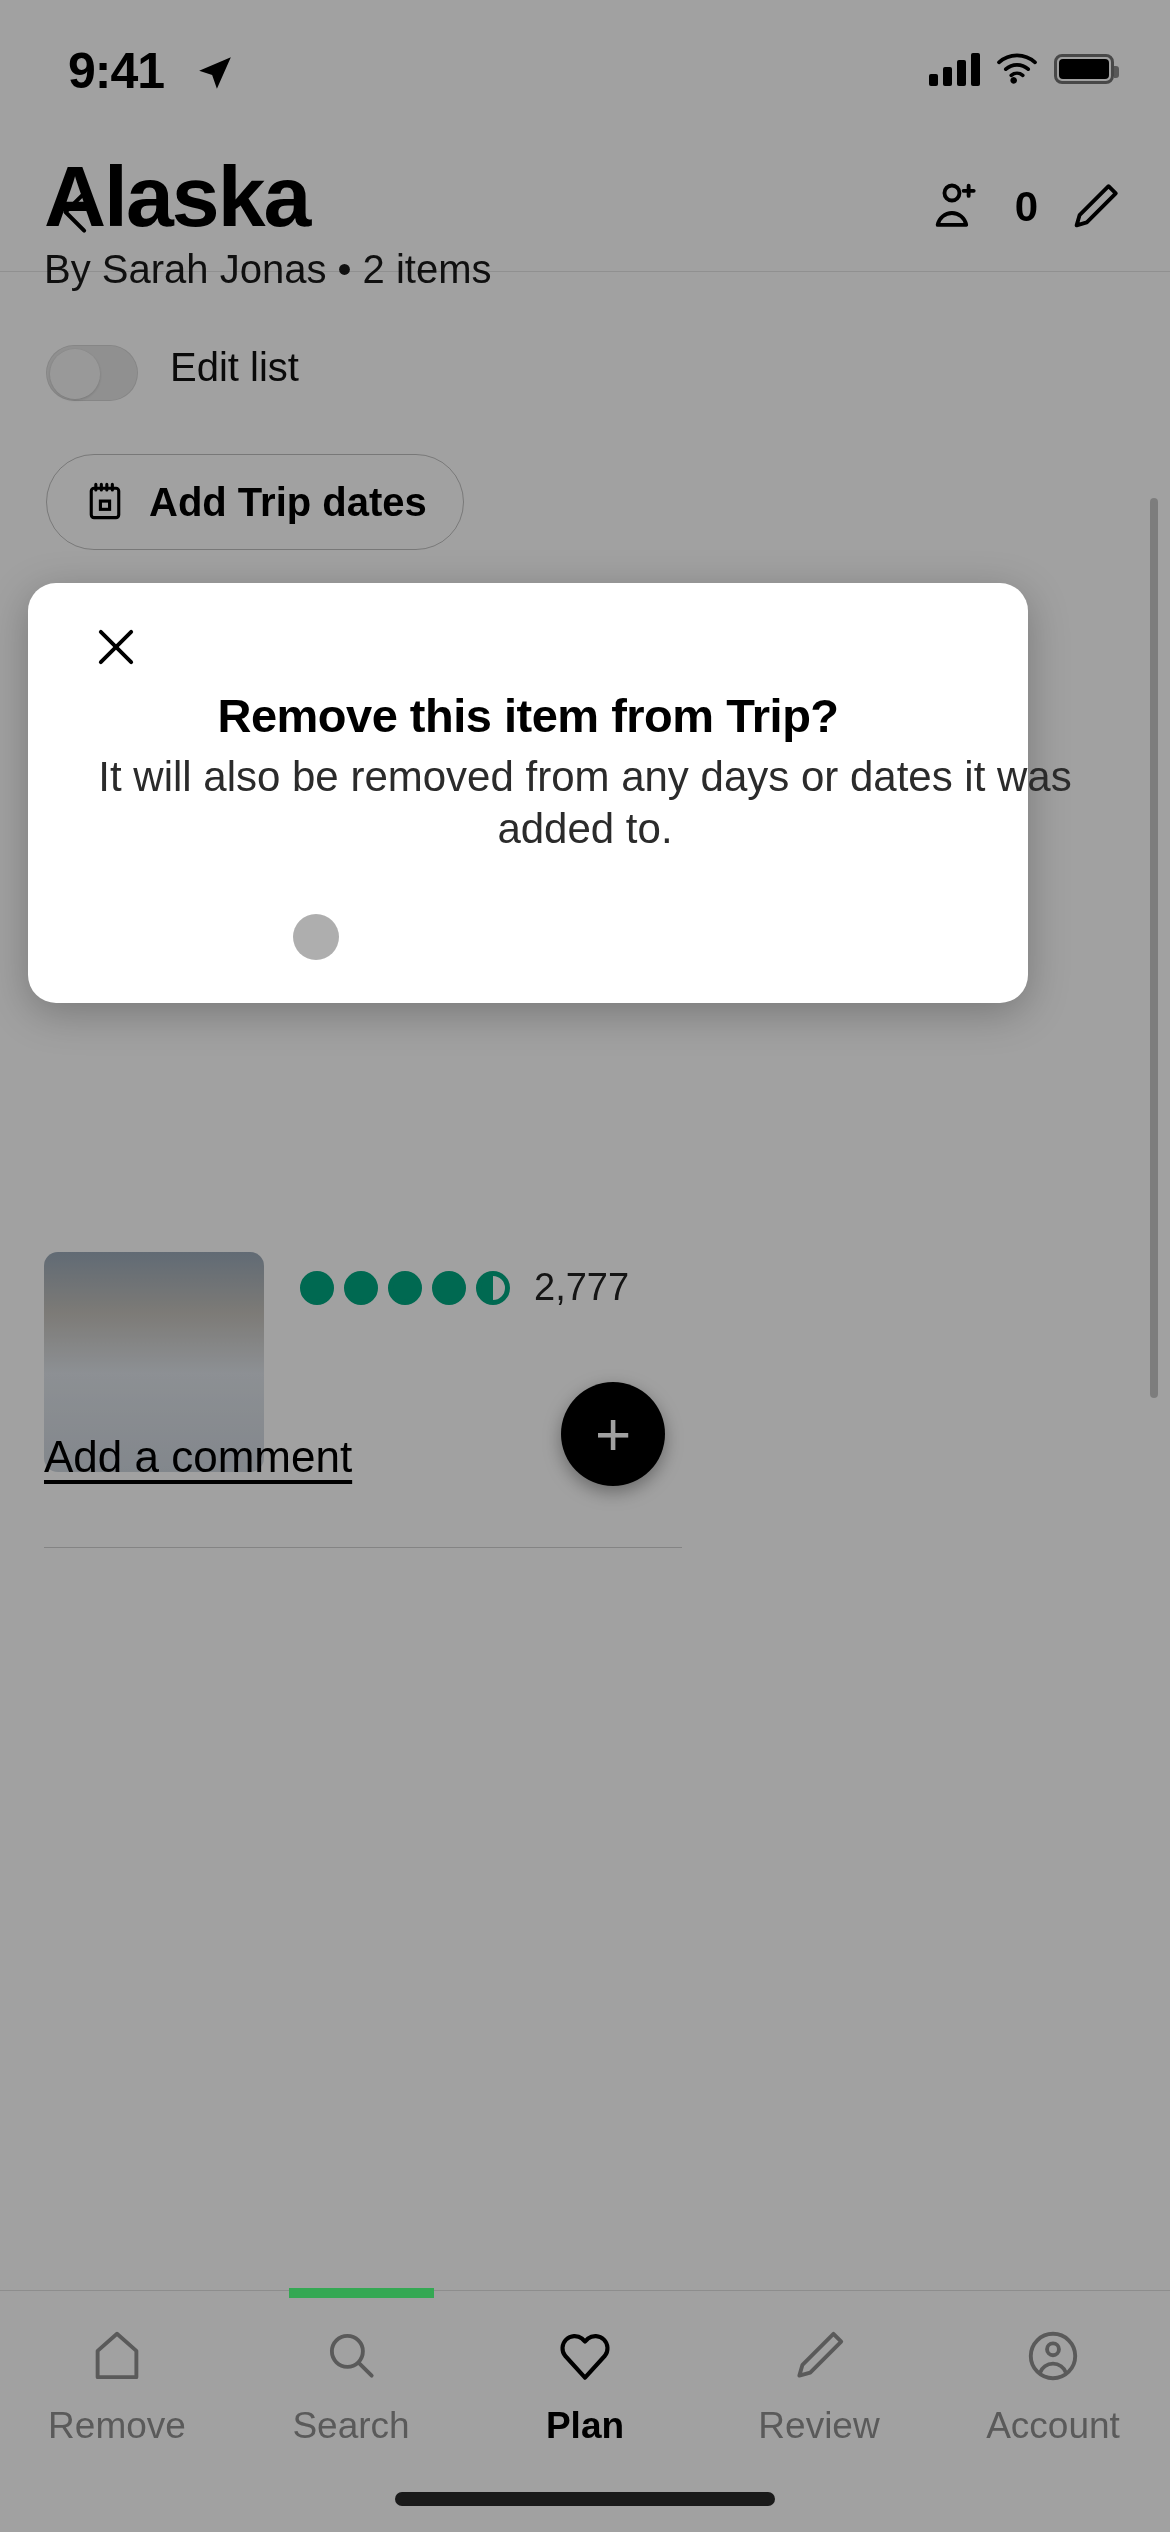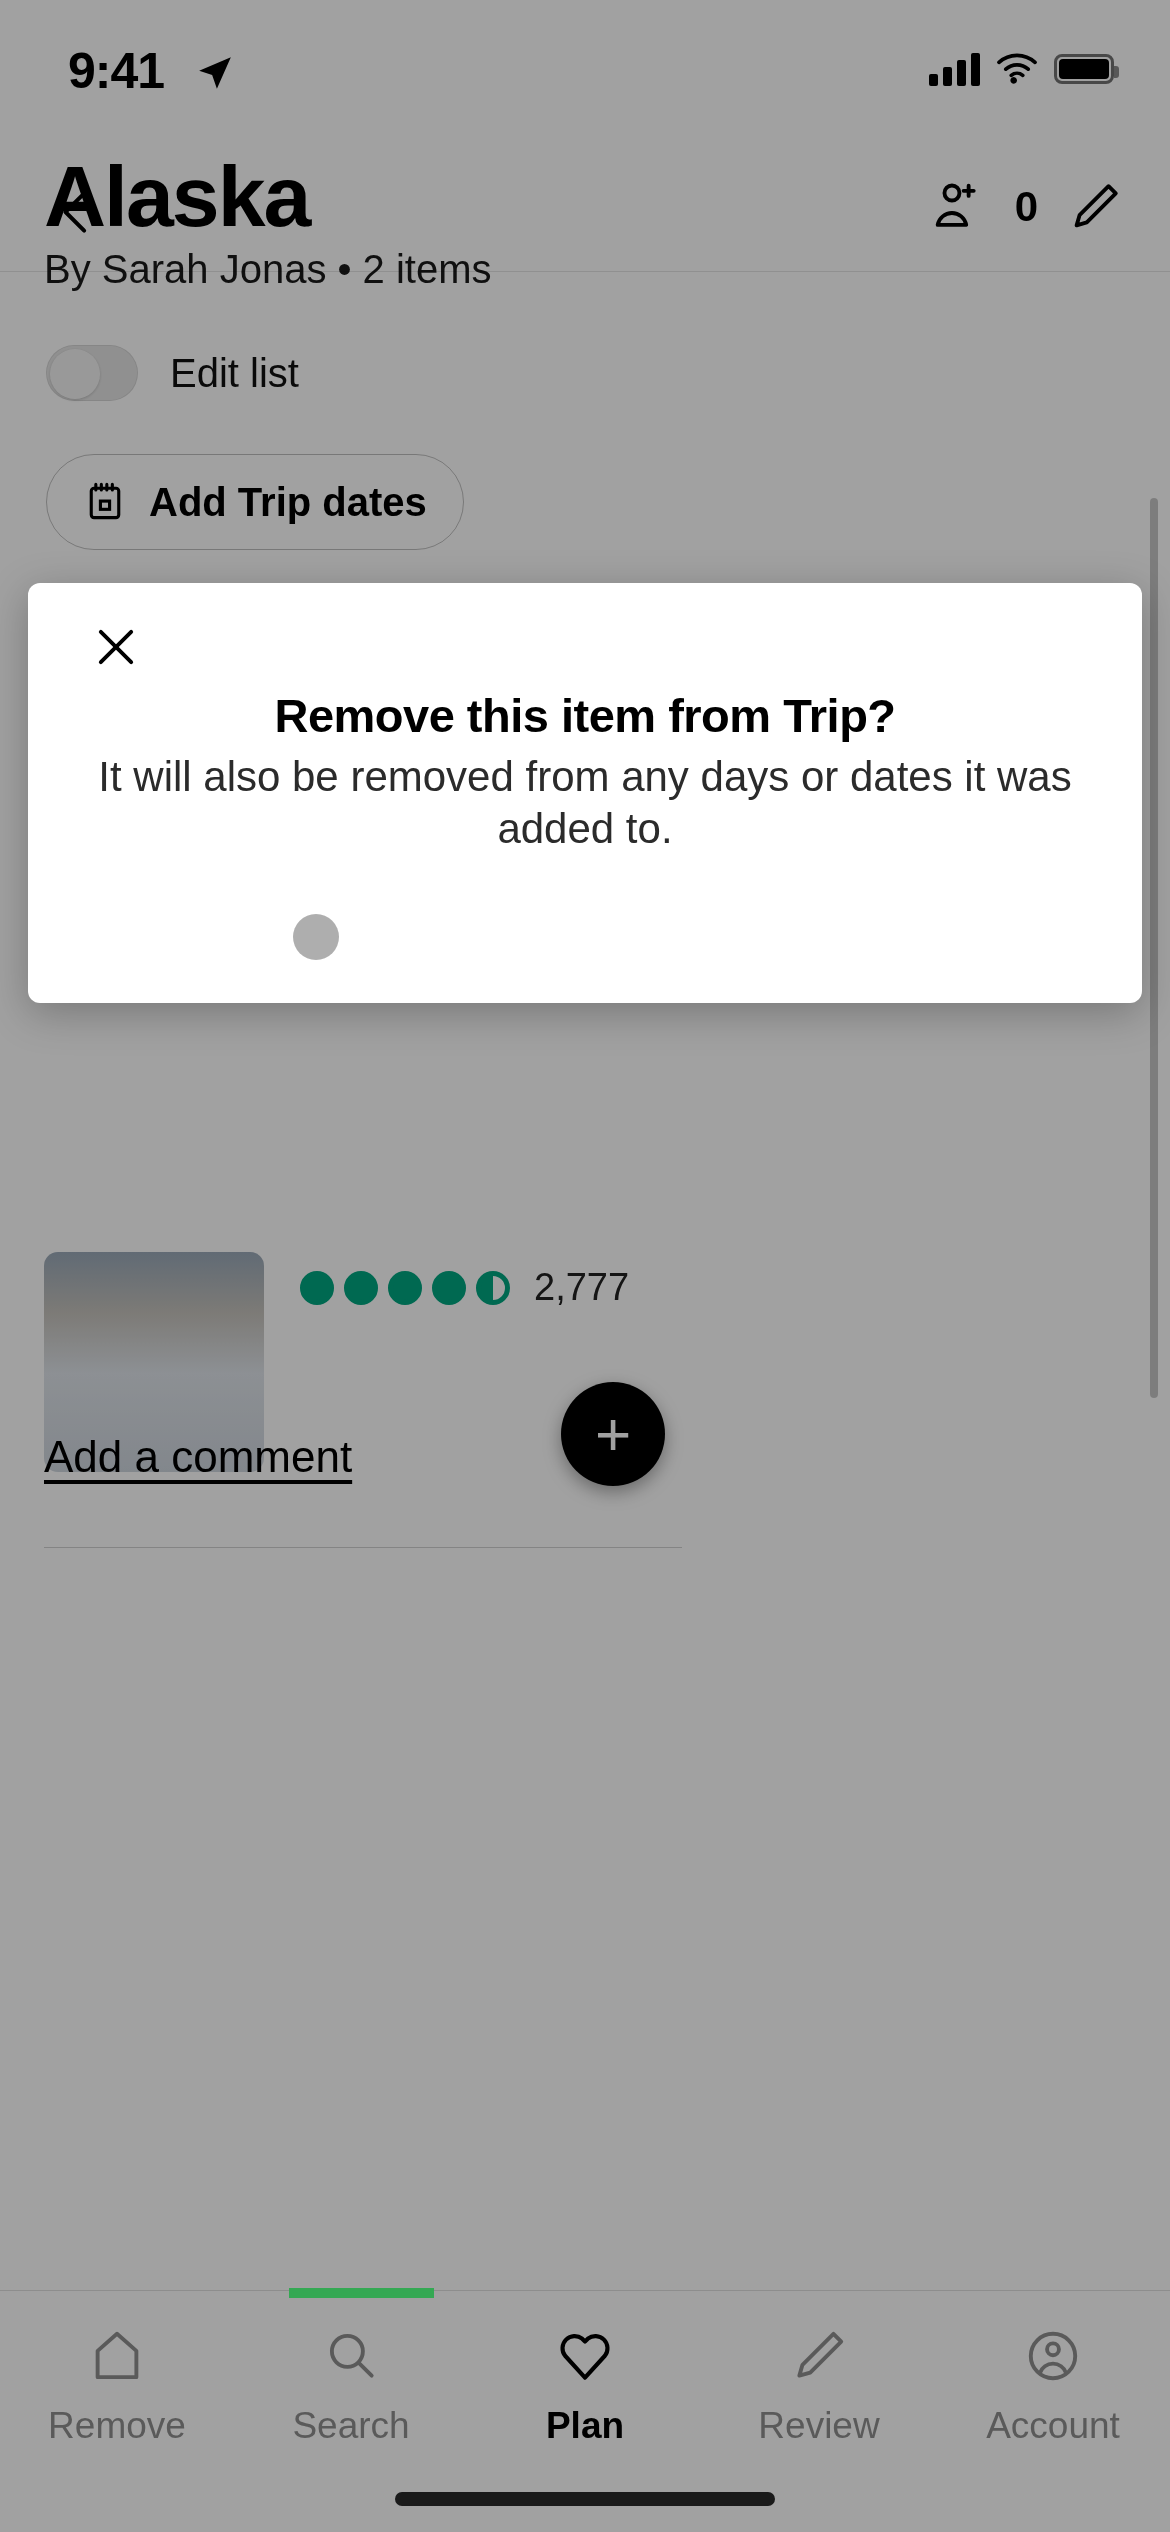--- a/index.html
+++ b/index.html
@@ -76,21 +76,21 @@
     position:absolute; top:-125px; left:44px;
     font-size:86px; font-weight:800; color:#000; letter-spacing:-2px;
   }
   .trip-sub {
     position:absolute; top:-25px; left:44px;
     font-size:40px; color:#1a1a1a;
   }
 
   .edit-row {
     position:absolute; top:73px; left:46px;
-    display:flex; align-items:center; gap:32px;
+    display:flex; align-items:flex-start; gap:32px;
   }
   .switch {
     width:92px; height:56px; border-radius:28px;
     background:rgba(0,0,0,0.10);
     border:1px solid rgba(0,0,0,0.08);
     position:relative;
   }
   .switch b {
     position:absolute; left:3px; top:3px;
     width:50px; height:50px; border-radius:50%;
@@ -157,22 +157,22 @@
   }
 
   .scroll-track {
     position:absolute; right:12px; top:498px; width:8px; height:900px;
     background:rgba(0,0,0,0.22); border-radius:4px; z-index:6;
   }
 
   
   .modal {
     position:absolute; left:28px; top:583px;
-    width:1114px; height:420px;
-    background:#fff; border-radius:12px;
+    width:1000px; height:420px;
+    background:#fff; border-radius:28px;
     z-index:100;
     box-shadow:0 10px 40px rgba(0,0,0,0.25);
   }
   .modal-close {
     position:absolute; left:62px; top:38px;
     width:52px; height:52px;
   }
   .modal-title {
     position:absolute; top:105px; left:0; width:100%;
     text-align:center; font-size:47px; font-weight:800; color:#000;

